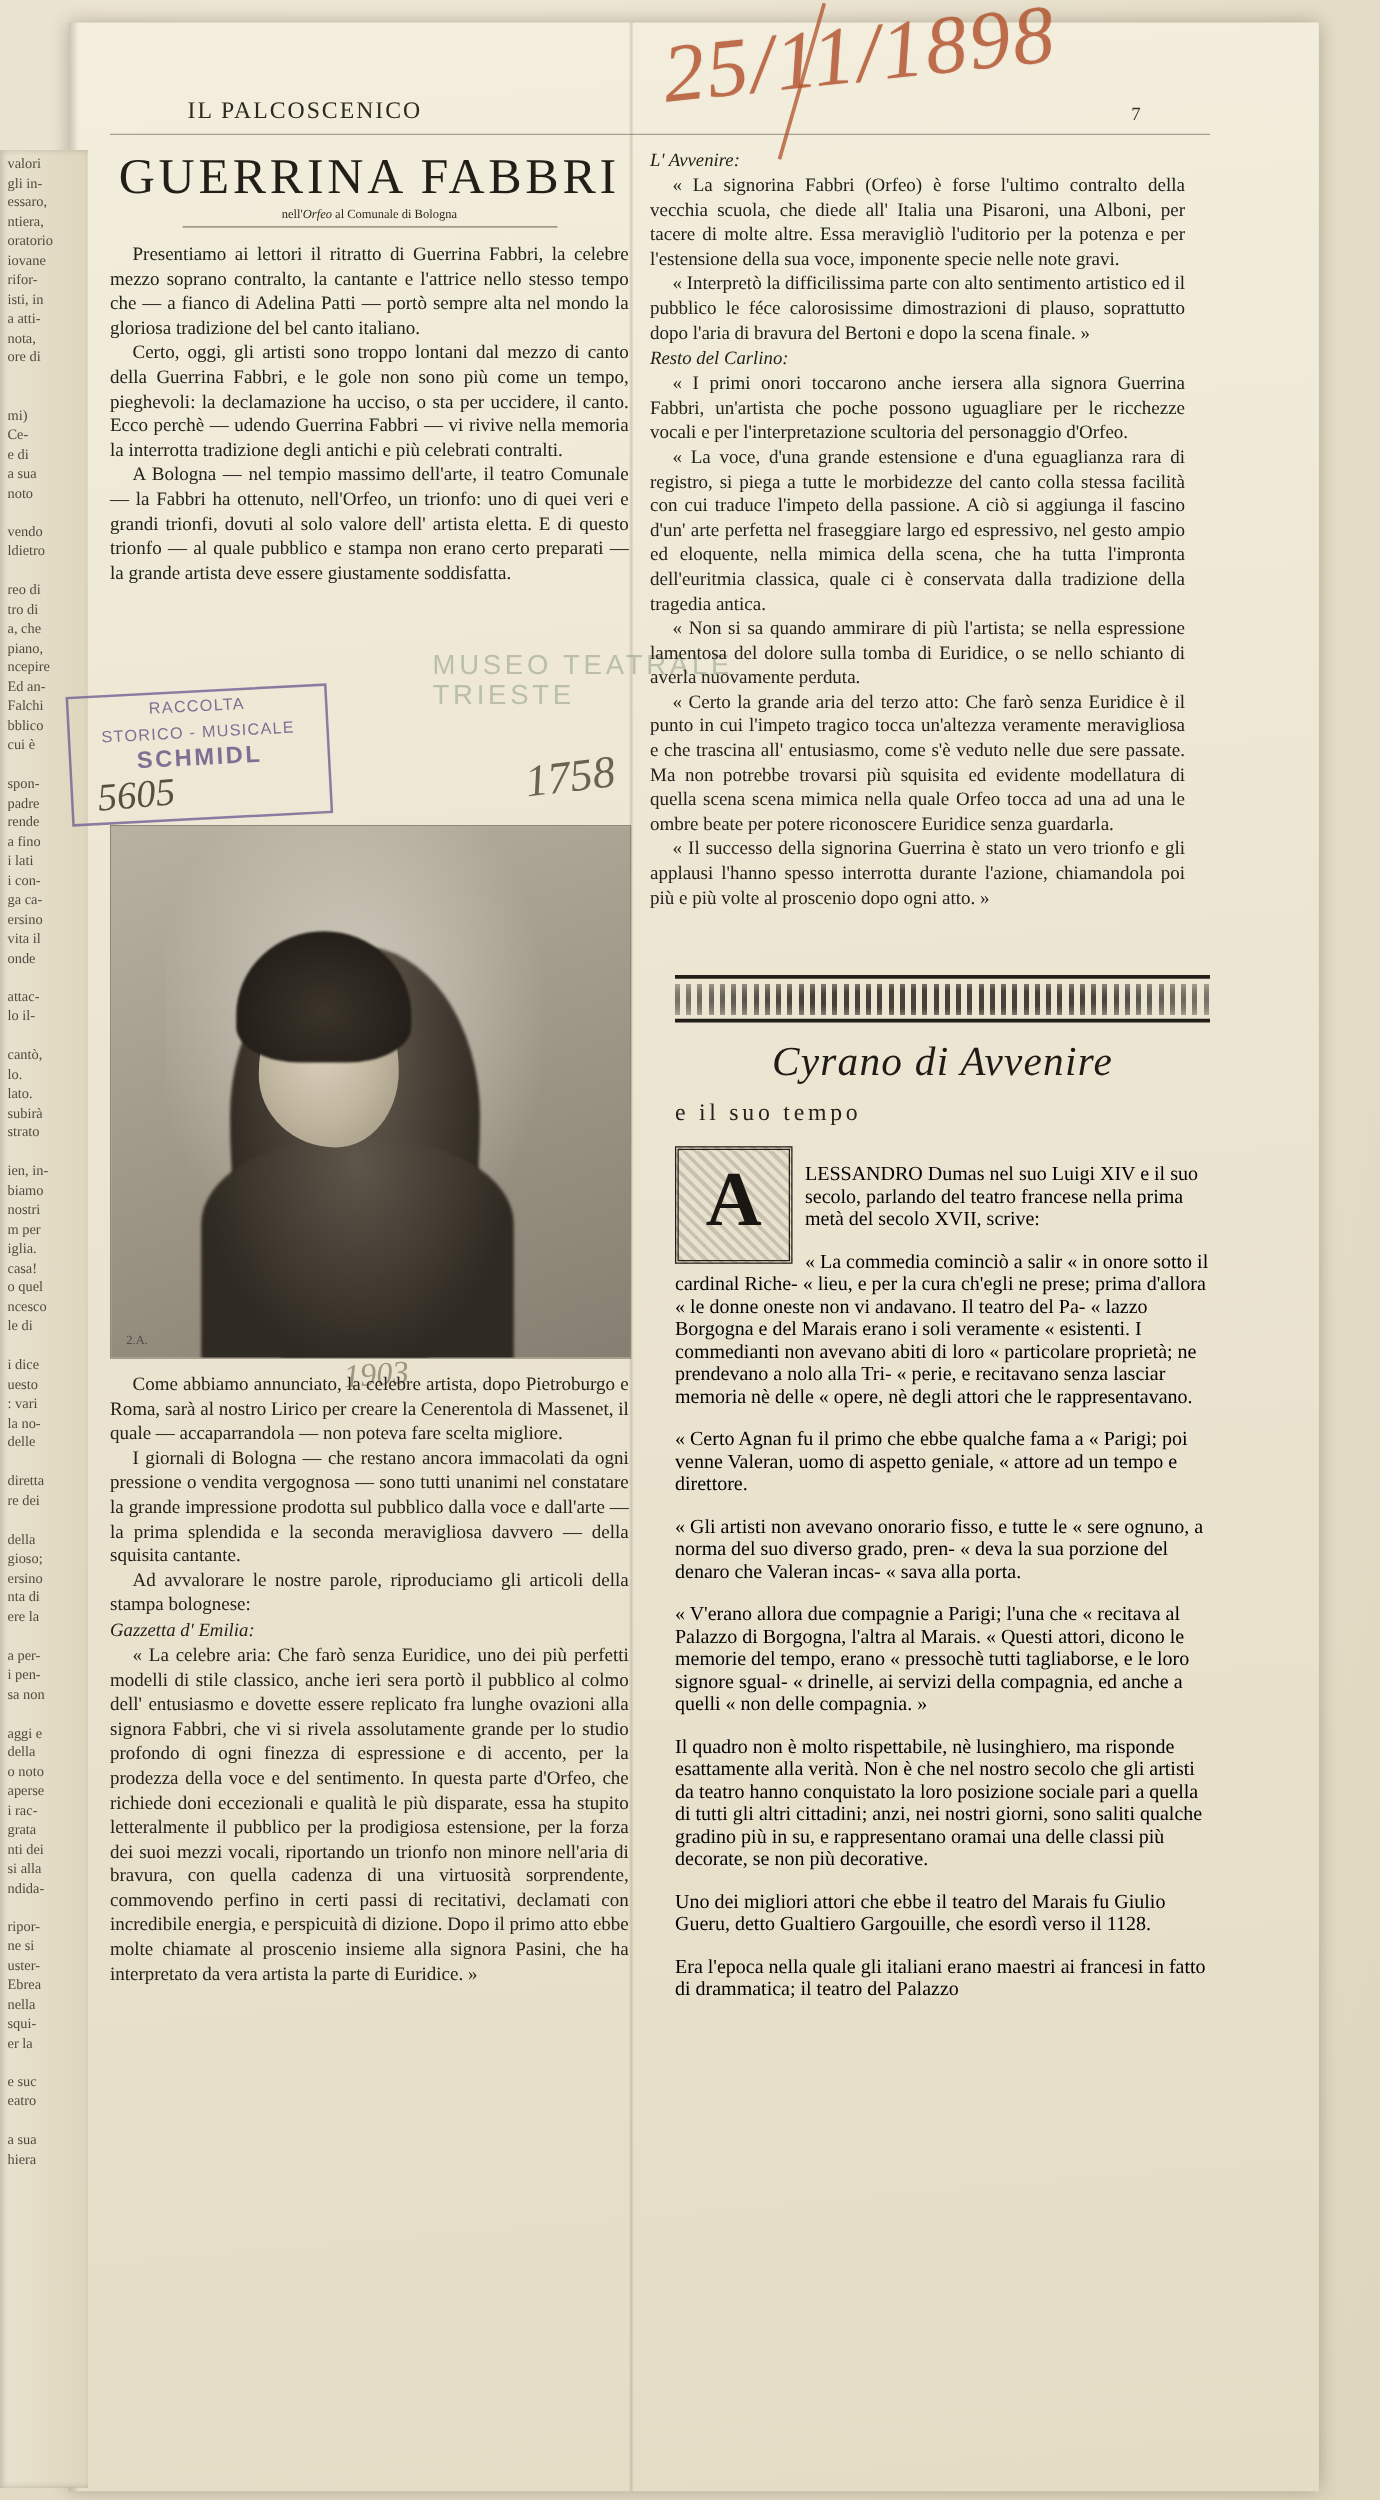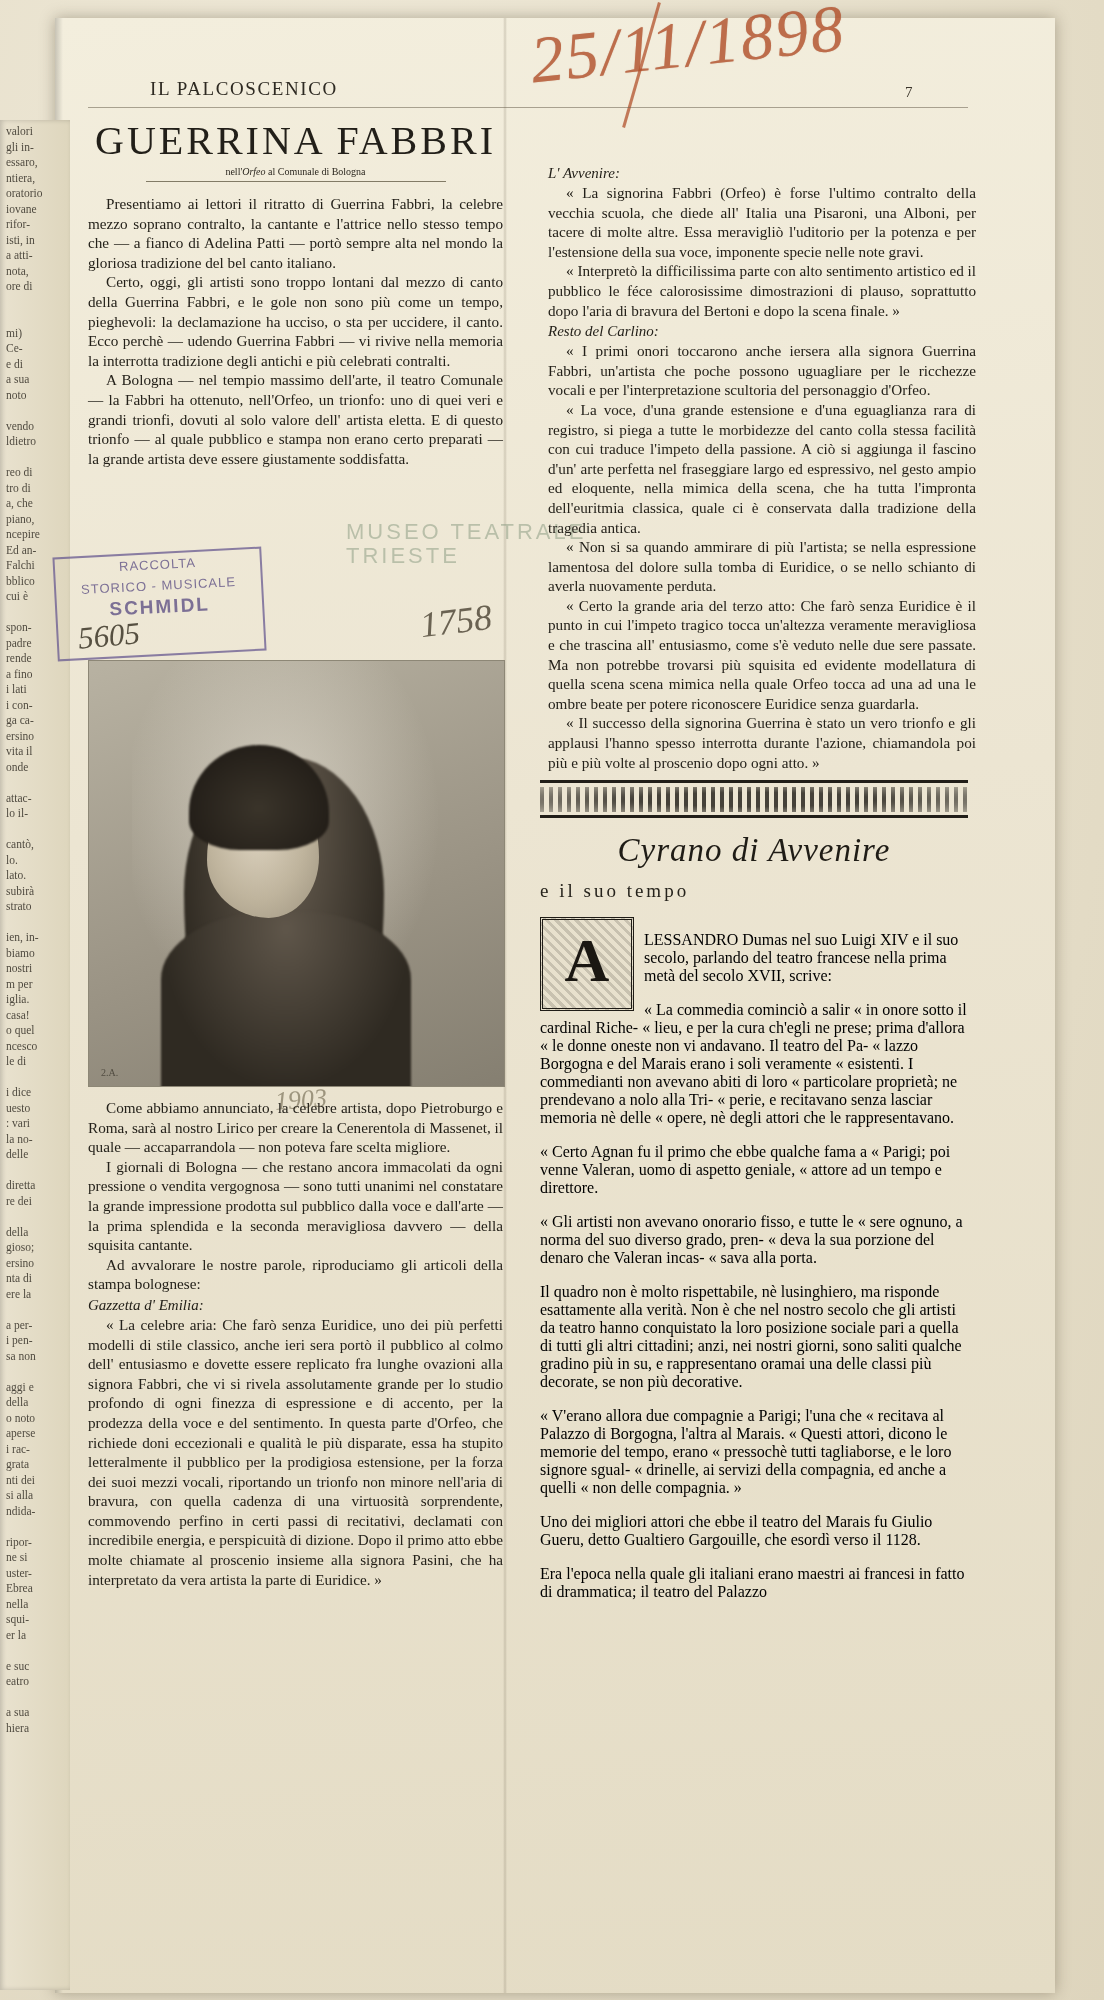--- a/index.html
+++ b/index.html
@@ -91,21 +91,21 @@
     position:absolute;left:346px;top:520px;
     font-family:"Liberation Sans", sans-serif;
     font-size:22px;letter-spacing:3px;color:#8f9f86;opacity:.55;
     text-align:left;line-height:24px;
   }
   
   .colL{
     position:absolute;left:88px;top:118px;width:415px;
   }
   .colR{
-    position:absolute;left:548px;top:118px;width:428px;margin-top:44px;
+    position:absolute;left:520px;top:118px;width:428px;
   }
   .title-main{
     font-family:"Liberation Serif", serif;
     font-size:40px;letter-spacing:3px;color:#221f19;
     text-align:center;line-height:46px;margin:0 0 2px 0;
     font-weight:normal;
   }
   .subtitle{
     text-align:center;font-size:10px;color:#2b271f;margin-bottom:2px;
   }
@@ -394,18 +394,18 @@
 
   <div class="title2"><i>Cyrano di Avvenire</i></div>
   <div class="subtitle2">e il suo tempo</div>
 
   <div class="dropcap-block">
     <div class="dropcap">A</div>
     <p class="body2 noindent">LESSANDRO Dumas nel suo Luigi XIV e il suo secolo, parlando del teatro francese nella prima metà del secolo XVII, scrive:</p>
     <p class="body2">« La commedia cominciò a salir « in onore sotto il cardinal Riche- « lieu, e per la cura ch'egli ne prese; prima d'allora « le donne oneste non vi andavano. Il teatro del Pa- « lazzo Borgogna e del Marais erano i soli veramente « esistenti. I commedianti non avevano abiti di loro « particolare proprietà; ne prendevano a nolo alla Tri- « perie, e recitavano senza lasciar memoria nè delle « opere, nè degli attori che le rappresentavano.</p>
     <p class="body2">« Certo Agnan fu il primo che ebbe qualche fama a « Parigi; poi venne Valeran, uomo di aspetto geniale, « attore ad un tempo e direttore.</p>
     <p class="body2">« Gli artisti non avevano onorario fisso, e tutte le « sere ognuno, a norma del suo diverso grado, pren- « deva la sua porzione del denaro che Valeran incas- « sava alla porta.</p>
+    <p class="body2">« V'erano allora due compagnie a Parigi; l'una che « recitava al Palazzo di Borgogna, l'altra al Marais. « Questi attori, dicono le memorie del tempo, erano « pressochè tutti tagliaborse, e le loro signore sgual- « drinelle, ai servizi della compagnia, ed anche a quelli « non delle compagnia. »</p>
     <p class="body2">Il quadro non è molto rispettabile, nè lusinghiero, ma risponde esattamente alla verità. Non è che nel nostro secolo che gli artisti da teatro hanno conquistato la loro posizione sociale pari a quella di tutti gli altri cittadini; anzi, nei nostri giorni, sono saliti qualche gradino più in su, e rappresentano oramai una delle classi più decorate, se non più decorative.</p>
-    <p class="body2">« V'erano allora due compagnie a Parigi; l'una che « recitava al Palazzo di Borgogna, l'altra al Marais. « Questi attori, dicono le memorie del tempo, erano « pressochè tutti tagliaborse, e le loro signore sgual- « drinelle, ai servizi della compagnia, ed anche a quelli « non delle compagnia. »</p>
     <p class="body2">Uno dei migliori attori che ebbe il teatro del Marais fu Giulio Gueru, detto Gualtiero Gargouille, che esordì verso il 1128.</p>
     <p class="body2">Era l'epoca nella quale gli italiani erano maestri ai francesi in fatto di drammatica; il teatro del Palazzo</p>
   </div>
 </div>
 
 </body></html>

